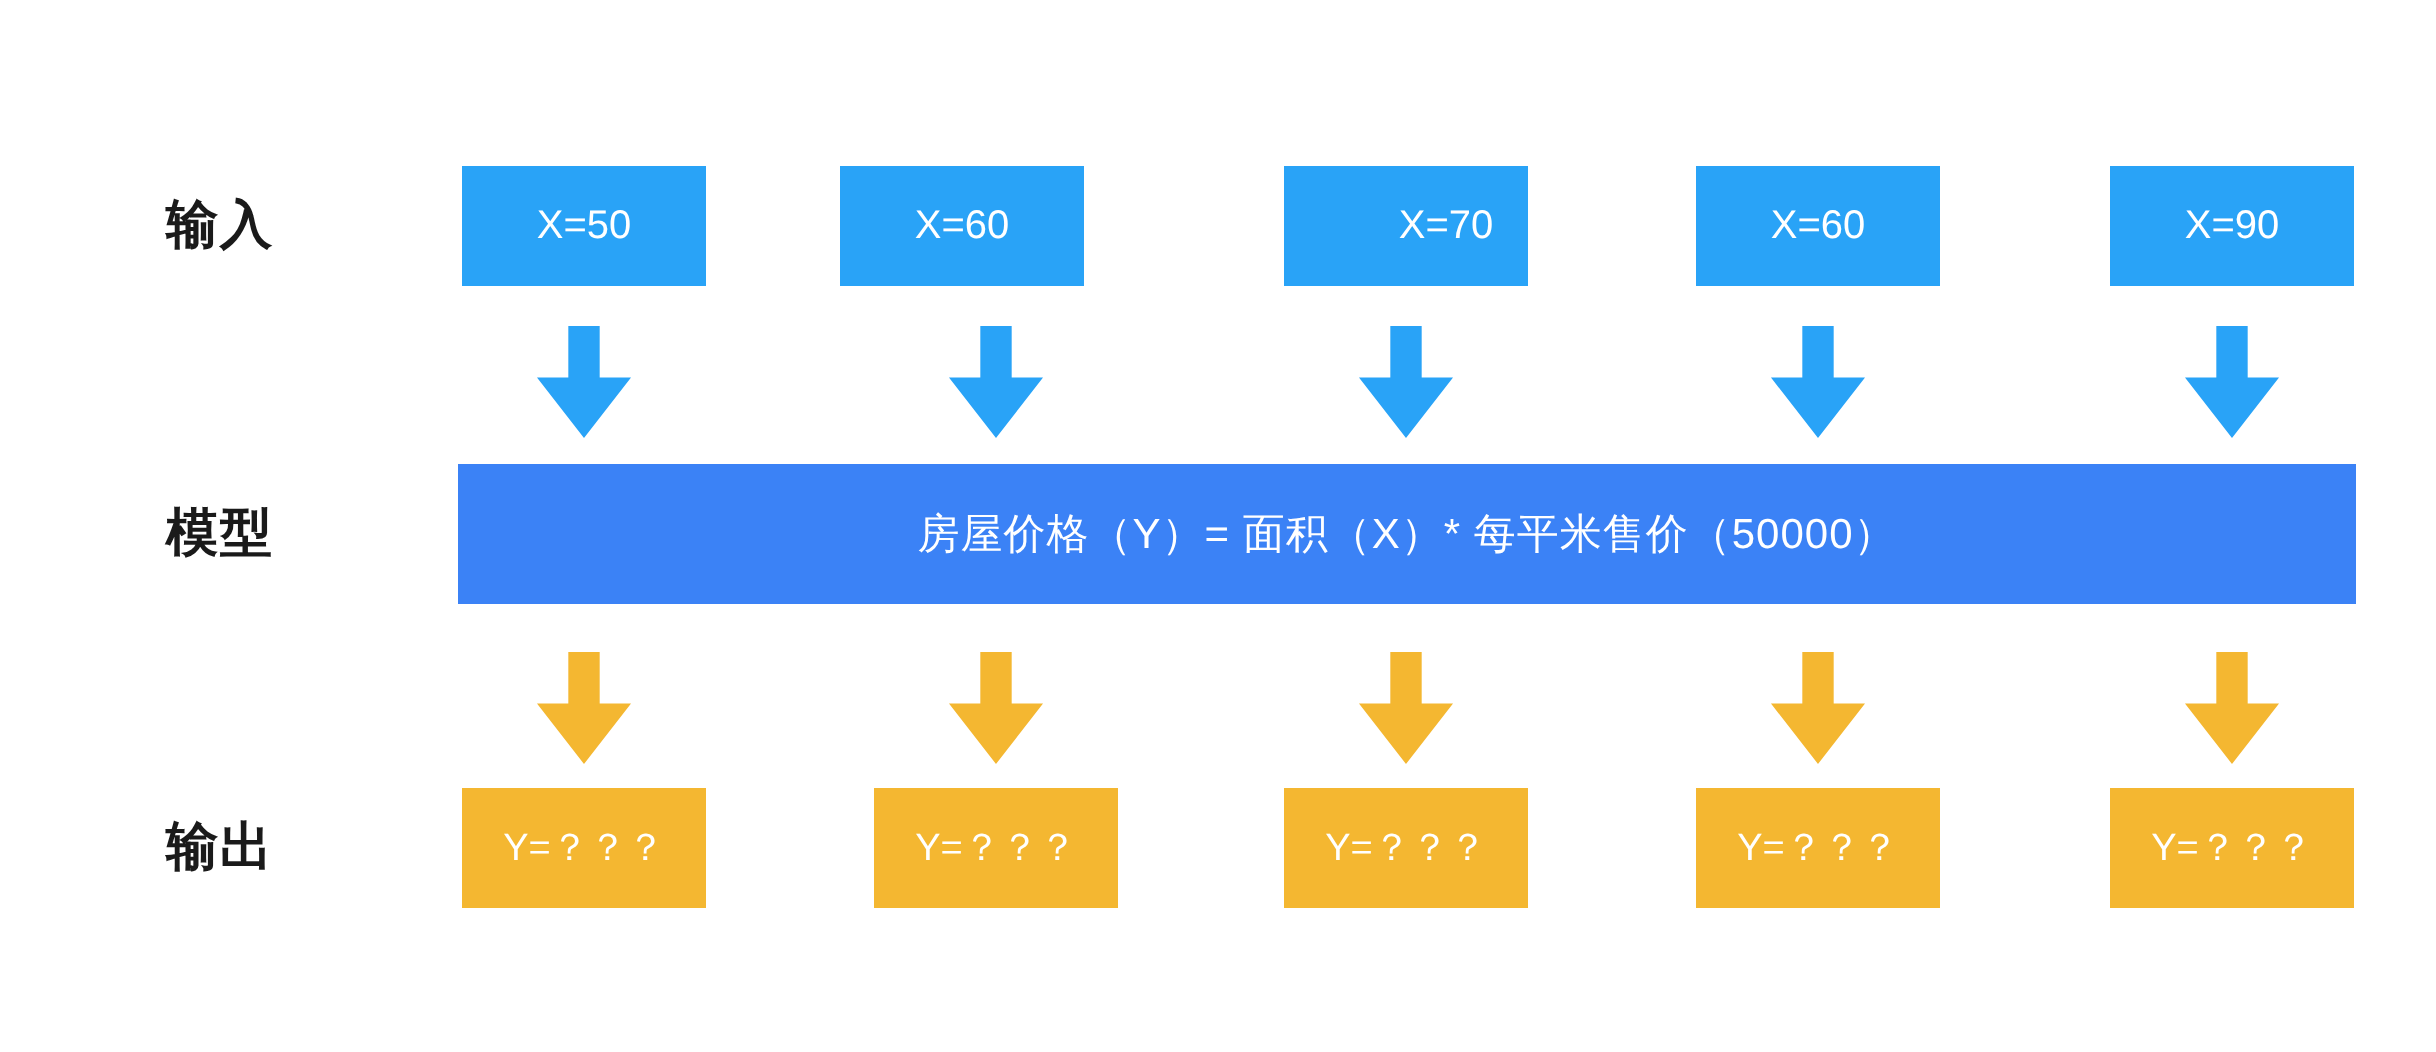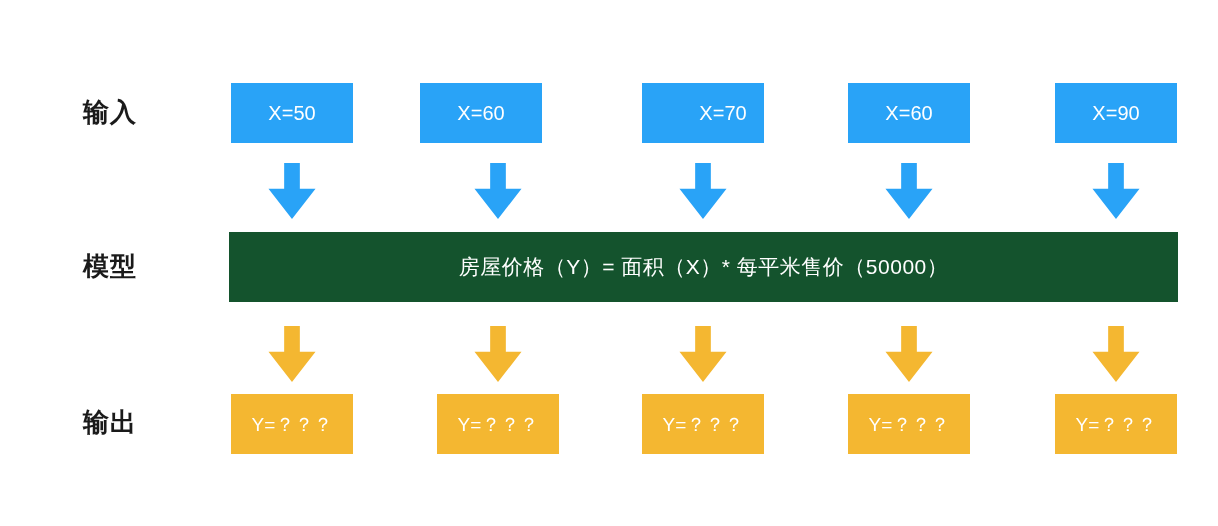--- a/index.html
+++ b/index.html
@@ -25,21 +25,21 @@
     position: absolute;
     font-size: 26px;
     font-weight: bold;
     color: #1a1a1a;
     letter-spacing: 1px;
     white-space: nowrap;
     line-height: 1;
   }
   #label-input  { left: 55px; top: 99px;  }
   #label-model  { left: 55px; top: 253px; text-align: right; }
-  #label-output { left: 55px; top: 410px; font-family: Liberation Serif, serif; }
+  #label-output { left: 55px; top: 410px; }
 
   
   .node-box {
     position: absolute;
     display: flex;
     align-items: center;
     justify-content: center;
     color: #ffffff;
     font-size: 20px;
     font-weight: normal;
@@ -60,21 +60,21 @@
     font-size: 19px;
   }
 
   
   #model-bar {
     position: absolute;
     left: 201px;
     top: 232px;
     width: 949px;
     height: 70px;
-    background: #14532d;
+    background: #3b82f6;
     display: flex;
     align-items: center;
     justify-content: center;
     color: #ffffff;
     font-size: 21px;
     letter-spacing: 0.5px;
     box-sizing: border-box;
   }
 
   

